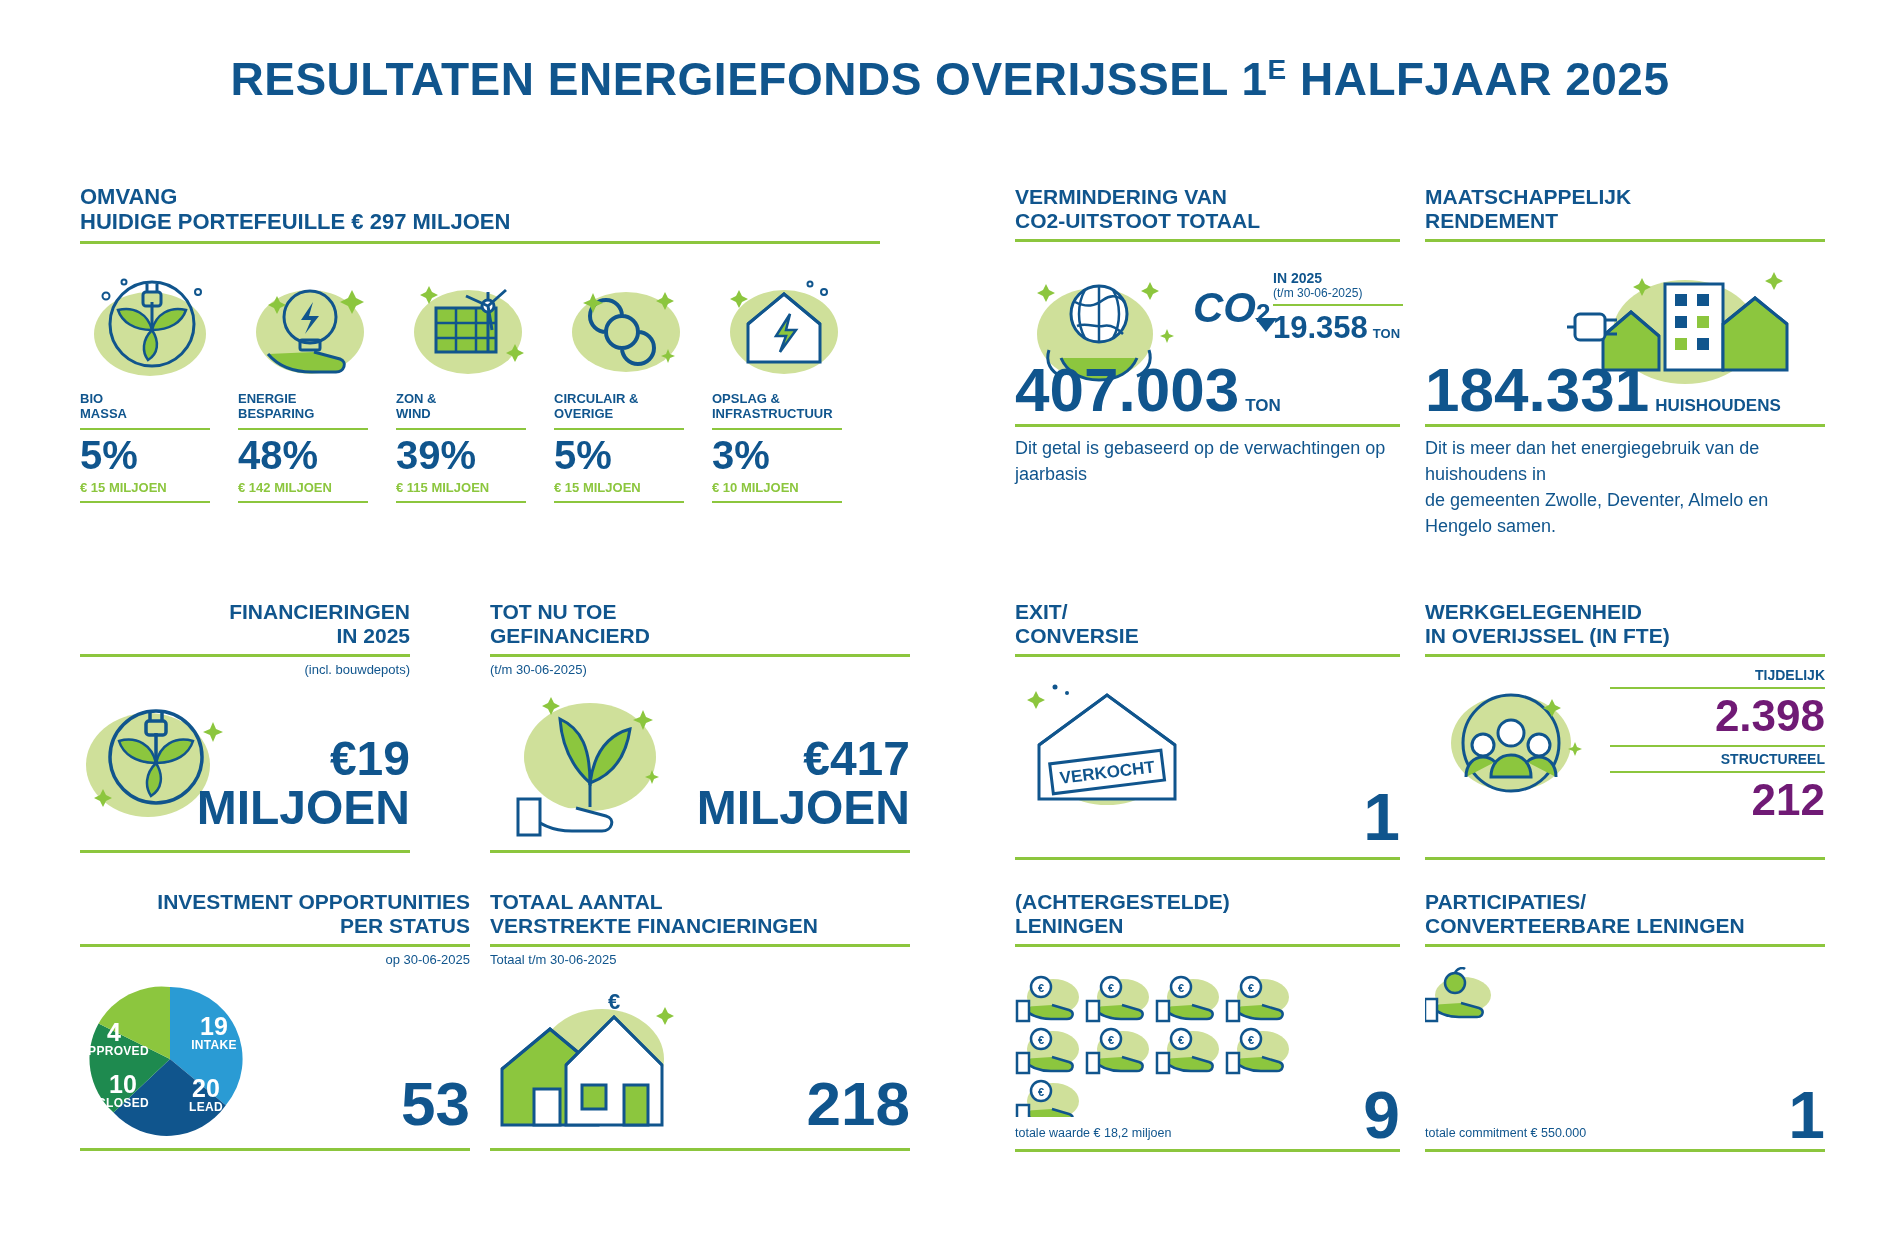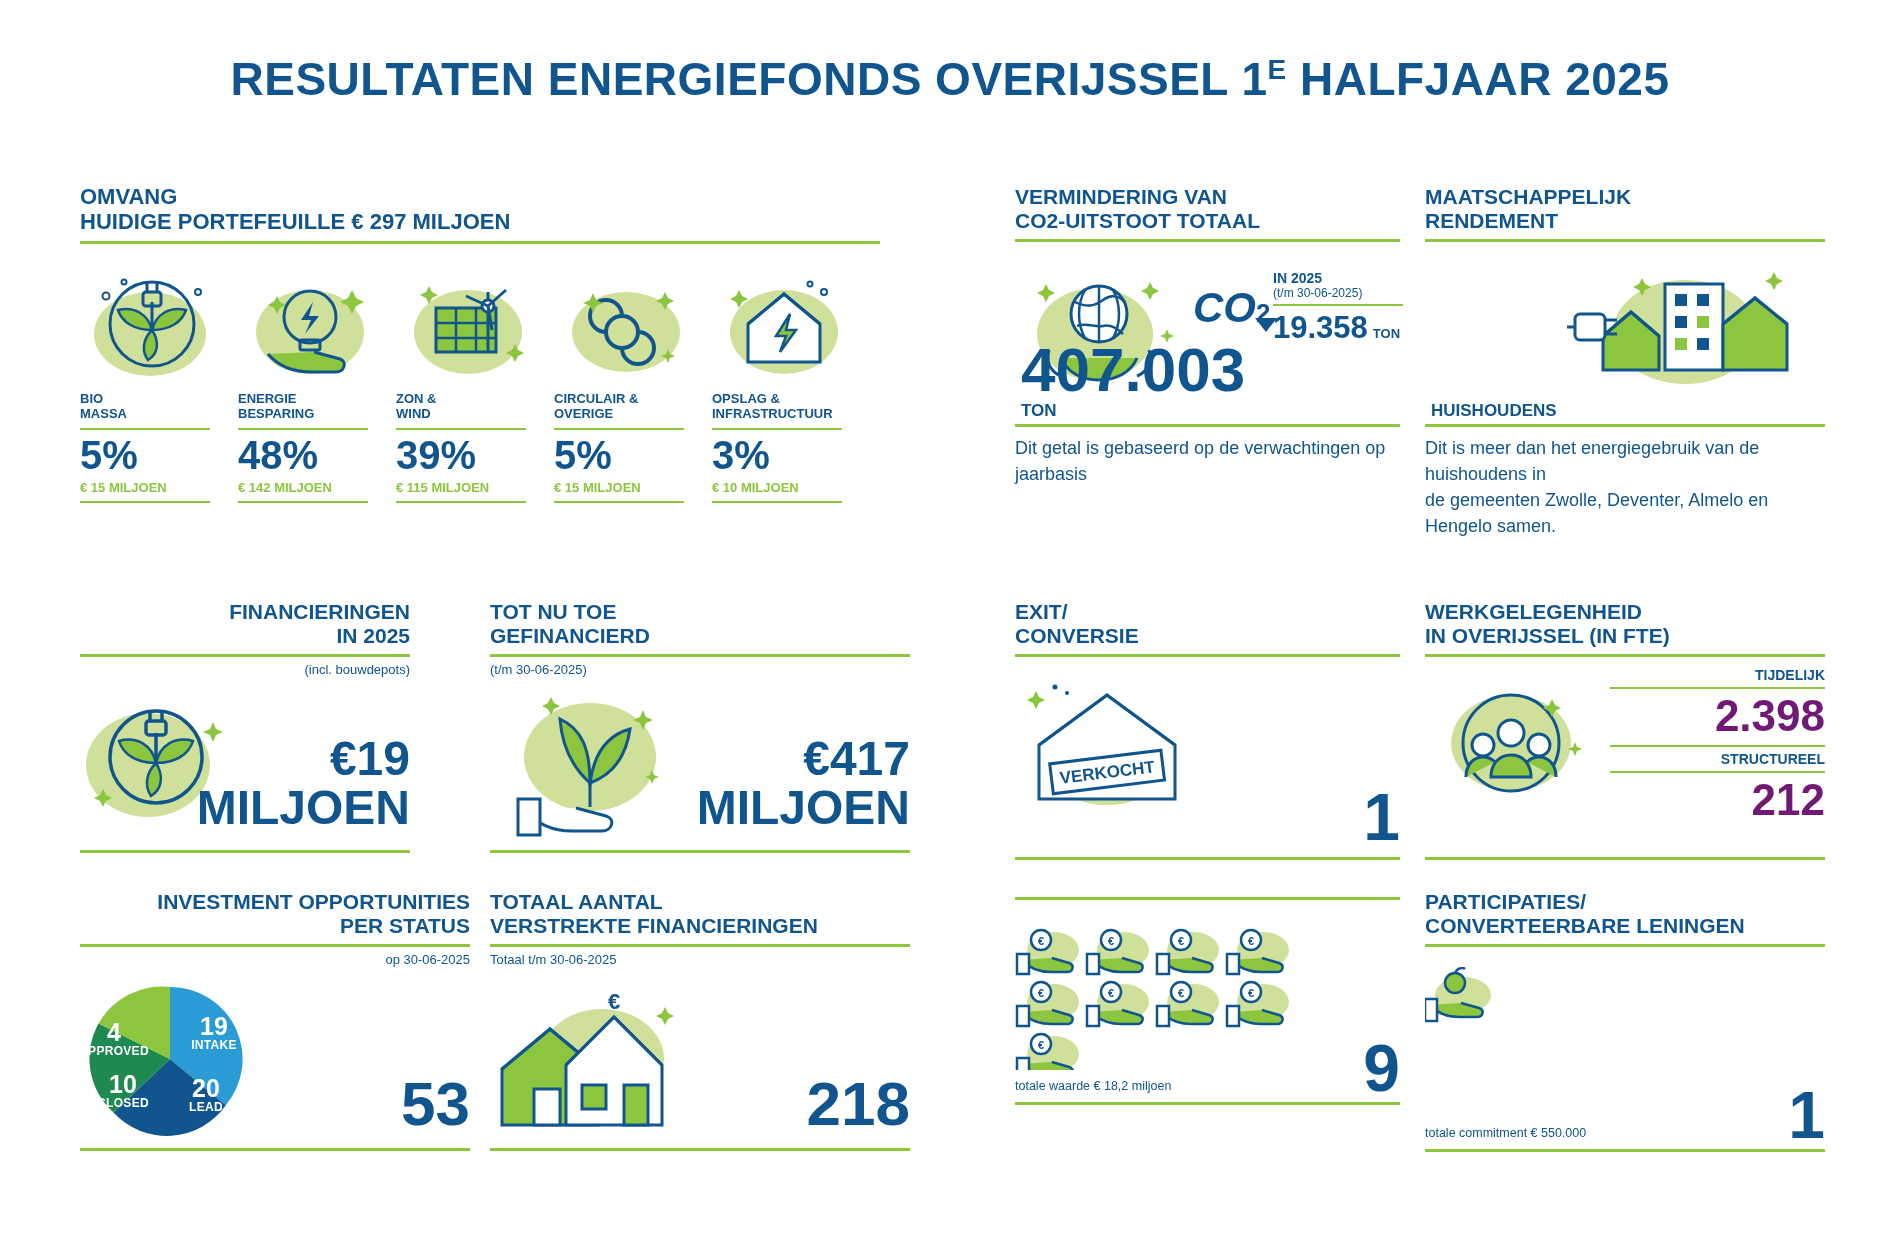--- a/index.html
+++ b/index.html
@@ -383,21 +383,21 @@
         <span class="c19">19.358</span>
         <span style="font-size:13px;font-weight:bold;margin-left:5px;">TON</span>
       </div>
     </div>
     <div style="position:absolute;left:238px;top:52px;">
       <svg width="26" height="22" viewBox="0 0 26 22">
           <path d="M2 4 h22 l-11 14z" fill="#10558d"></path>
         </svg>
     </div>
 
-    <div style="position:absolute;left:0;bottom:-4px;display:flex;align-items:baseline;flex-direction:column;">
+    <div style="position:absolute;left:0;bottom:-4px;display:flex;align-items:baseline;">
       <span class="hugenum">407.003</span>
       <span class="tonlbl">TON</span>
     </div>
   </div>
   <div class="rule"></div>
   <div class="note" style="margin-top:8px;">Dit getal is gebaseerd op de verwachtingen op jaarbasis</div>
 </div>
 
 <div id="rendement">
   <div class="hd">
@@ -422,20 +422,21 @@
         <path d="M38 74 L66 50 L94 74 V108 H38z" fill="#8cc63e" stroke="#10558d" stroke-width="3"></path>
         <path d="M38 74 L66 50 L94 74" fill="none" stroke="#10558d" stroke-width="3"></path>
         <rect x="10" y="52" width="30" height="26" rx="5" fill="#ffffff" stroke="#10558d" stroke-width="3"></rect>
         <path d="M40 58 h12 M40 72 h12" stroke="#10558d" stroke-width="3"></path>
         <path d="M2 65 h8" stroke="#10558d" stroke-width="3"></path>
         <path d="M74 22 l3 -6 3 6 6 3 -6 3 -3 6 -3 -6 -6 -3z" fill="#8cc63e"></path>
         <path d="M206 16 l3 -6 3 6 6 3 -6 3 -3 6 -3 -6 -6 -3z" fill="#8cc63e"></path>
       </svg>
     </div>
     <div style="position:absolute;left:0;bottom:-4px;display:flex;align-items:baseline;">
+      <span class="hugenum">184.331</span>
       <span class="tonlbl">HUISHOUDENS</span>
     </div>
   </div>
   <div class="rule"></div>
   <div class="note" style="margin-top:8px;">
     <div>Dit is meer dan het energiegebruik van de huishoudens in</div>
     <div>de gemeenten Zwolle, Deventer, Almelo en Hengelo samen.</div>
   </div>
 </div>
 
@@ -495,20 +496,24 @@
       <div style="height:2px;background:#8cc63e;margin:6px 0 4px 0;"></div>
       <div class="tijd-lbl">STRUCTUREEL</div>
       <div style="height:2px;background:#8cc63e;margin:4px 0;"></div>
       <div class="tijd-num">212</div>
     </div>
   </div>
   <div class="rule"></div>
 </div>
 
 <div id="leningen">
+  <div class="hd">
+    <div>(ACHTERGESTELDE)</div>
+    <div>LENINGEN</div>
+  </div>
   <div class="rule"></div>
 
   <div style="position:relative;height:175px;margin-top:20px;">
     <div style="position:absolute;left:0;top:0;">
       <svg width="300" height="150" viewBox="0 0 300 150">
         <defs>
           <g id="handcoin">
             <ellipse cx="34" cy="26" rx="26" ry="18" fill="#cfe09a"></ellipse>
             <circle cx="22" cy="16" r="10" fill="#ffffff" stroke="#10558d" stroke-width="2.5"></circle>
             <text x="22" y="21" text-anchor="middle" font-family="Liberation Sans, sans-serif" font-size="11" font-weight="bold" fill="#10558d">€</text>

